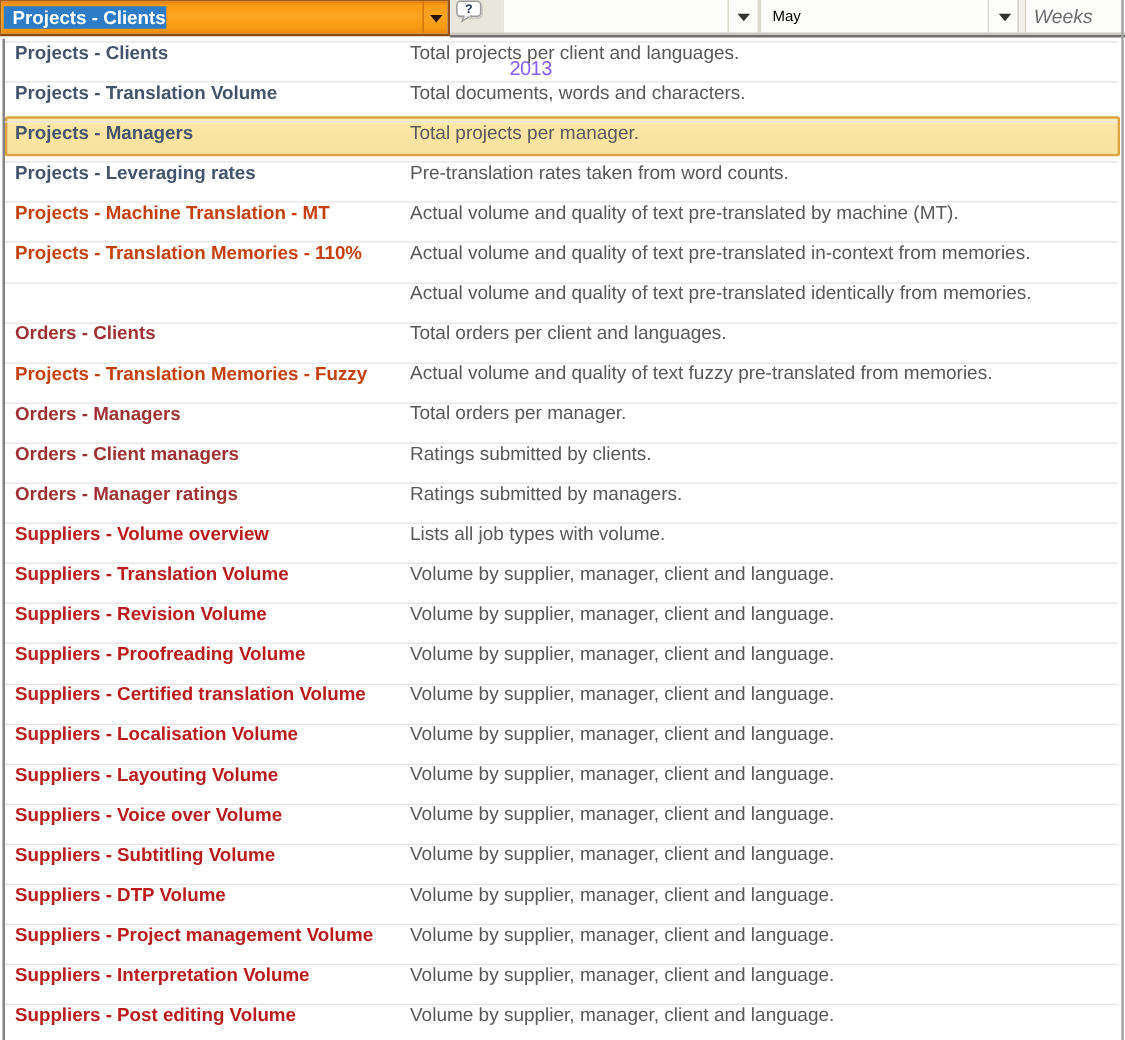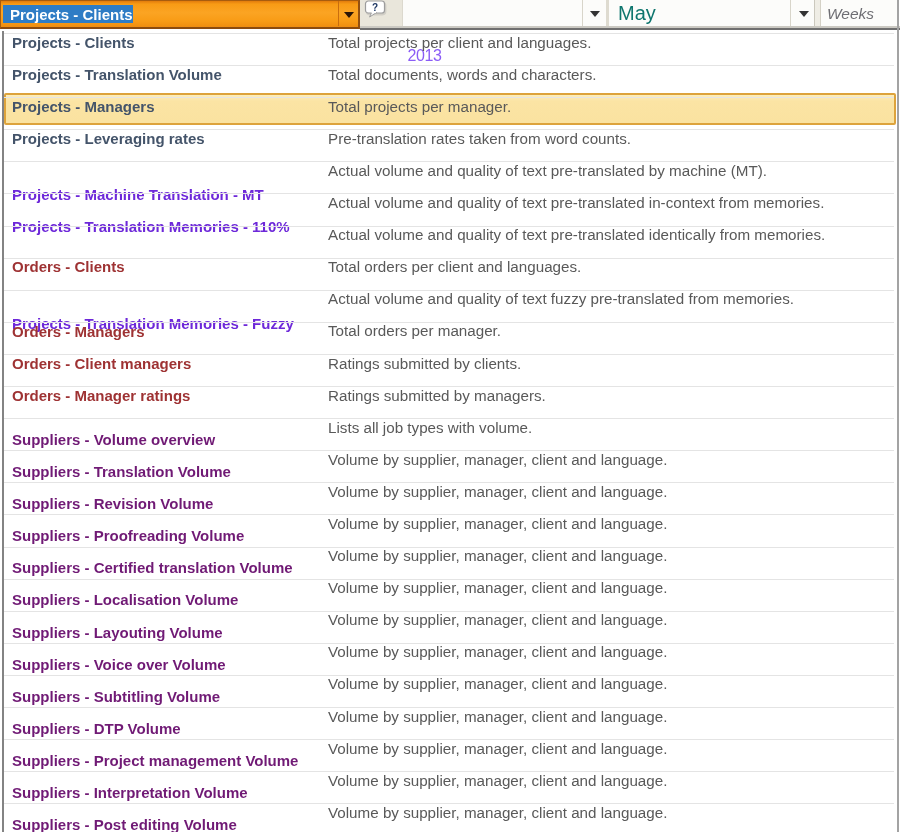--- a/index.html
+++ b/index.html
@@ -16,43 +16,43 @@
   #comboarrow{left:344px;top:12.2px;width:0;height:0;
      border-left:5.5px solid transparent;border-right:5.5px solid transparent;
      border-top:6.2px solid #2a1507;}
   #beige{left:359.5px;top:0;width:42.5px;height:27.6px;background:#e9e6db;}
   #f2013{left:402px;top:0;width:206px;height:25.8px;background:#fcfcfa;border-left:1px solid #dcd9ce;}
   #t2013{left:407.5px;top:5.2px;line-height:17px;font-size:16px;letter-spacing:-0.4px;color:#8b5cf6;margin-top:42px;}
   #d2013{left:582px;top:0;width:1.2px;height:25.8px;background:#d8d5ca;}
   .darr{width:0;height:0;border-left:5px solid transparent;border-right:5px solid transparent;border-top:6px solid #333333;}
   #a2013{left:590px;top:10.7px;}
   #fmay{left:605.5px;top:0;width:208.5px;height:25.8px;background:#fcfcfa;border-left:3px solid #dedbd0;box-sizing:border-box;}
-  #tmay{left:618px;top:5.2px;line-height:17px;font-size:20px;color:#0f766e;text-align:center;}
+  #tmay{left:618px;top:5.2px;line-height:17px;font-size:12px;color:#000000;text-align:center;}
   #dmay{left:790px;top:0;width:1.2px;height:25.8px;background:#d8d5ca;}
   #amay{left:799px;top:10.7px;}
   #gapmw{left:814px;top:0;width:5px;height:25.8px;background:#efede5;border-left:1px solid #cbc8bd;border-right:1px solid #d4d1c6;}
   #fweeks{left:821px;top:0;width:76px;height:25.8px;background:#fcfcfa;}
   #tweeks{left:827px;top:5.2px;line-height:17px;font-size:15.5px;font-style:italic;color:#6e6e73;text-align:right;}
   #grayline1{left:359.5px;top:25.8px;width:540.5px;height:1.8px;background:#cbc9c2;}
   #grayline2{left:359.5px;top:27.6px;width:540.5px;height:2.4px;background:#6f6f6f;}
   
   #vleft{left:2px;top:31px;width:1.5px;height:801px;background:#838383;}
   #vright{left:897px;top:0;width:1.5px;height:832px;background:#a3a3a3;}
   
   #hl{left:3.5px;top:93px;width:888px;height:28.2px;background:linear-gradient(180deg,#fdeebc 0,#fbe4a4 22%,#fae2a0 100%);
       border:2.2px solid #dda33c;border-radius:2px;z-index:2;}
   
   #rows{left:4px;top:33px;width:890px;height:802.5px;display:flex;flex-direction:column;z-index:3;}
   .row{flex:1;position:relative;border-top:1px solid #e4e4e4;}
   .row .t{position:absolute;left:8px;top:-0.2px;line-height:17px;font-size:15px;font-weight:bold;white-space:pre;}
   .row .d{position:absolute;left:324px;top:-0.4px;line-height:17px;font-size:15.2px;color:#595959;white-space:pre;}
   .cp .t{color:#44546a;}
-  .cb .t{color:#6d28d9;margin-top:24px;}
+  .cb .t{color:#c2410c;}
   .cr .t{color:#9e3233;}
-  .cs .t{color:#701a75;margin-top:12px;}
+  .cs .t{color:#b91c1c;}
 </style>
 </head>
 <body>
 
   <div class="abs" id="combo"></div>
   <div class="abs" id="sel"></div>
   <div class="abs" id="combotxt">Projects - Clients</div>
   <div class="abs" id="combodiv"></div>
   <div class="abs" id="comboarrow"></div>
   <div class="abs" id="beige"></div>

